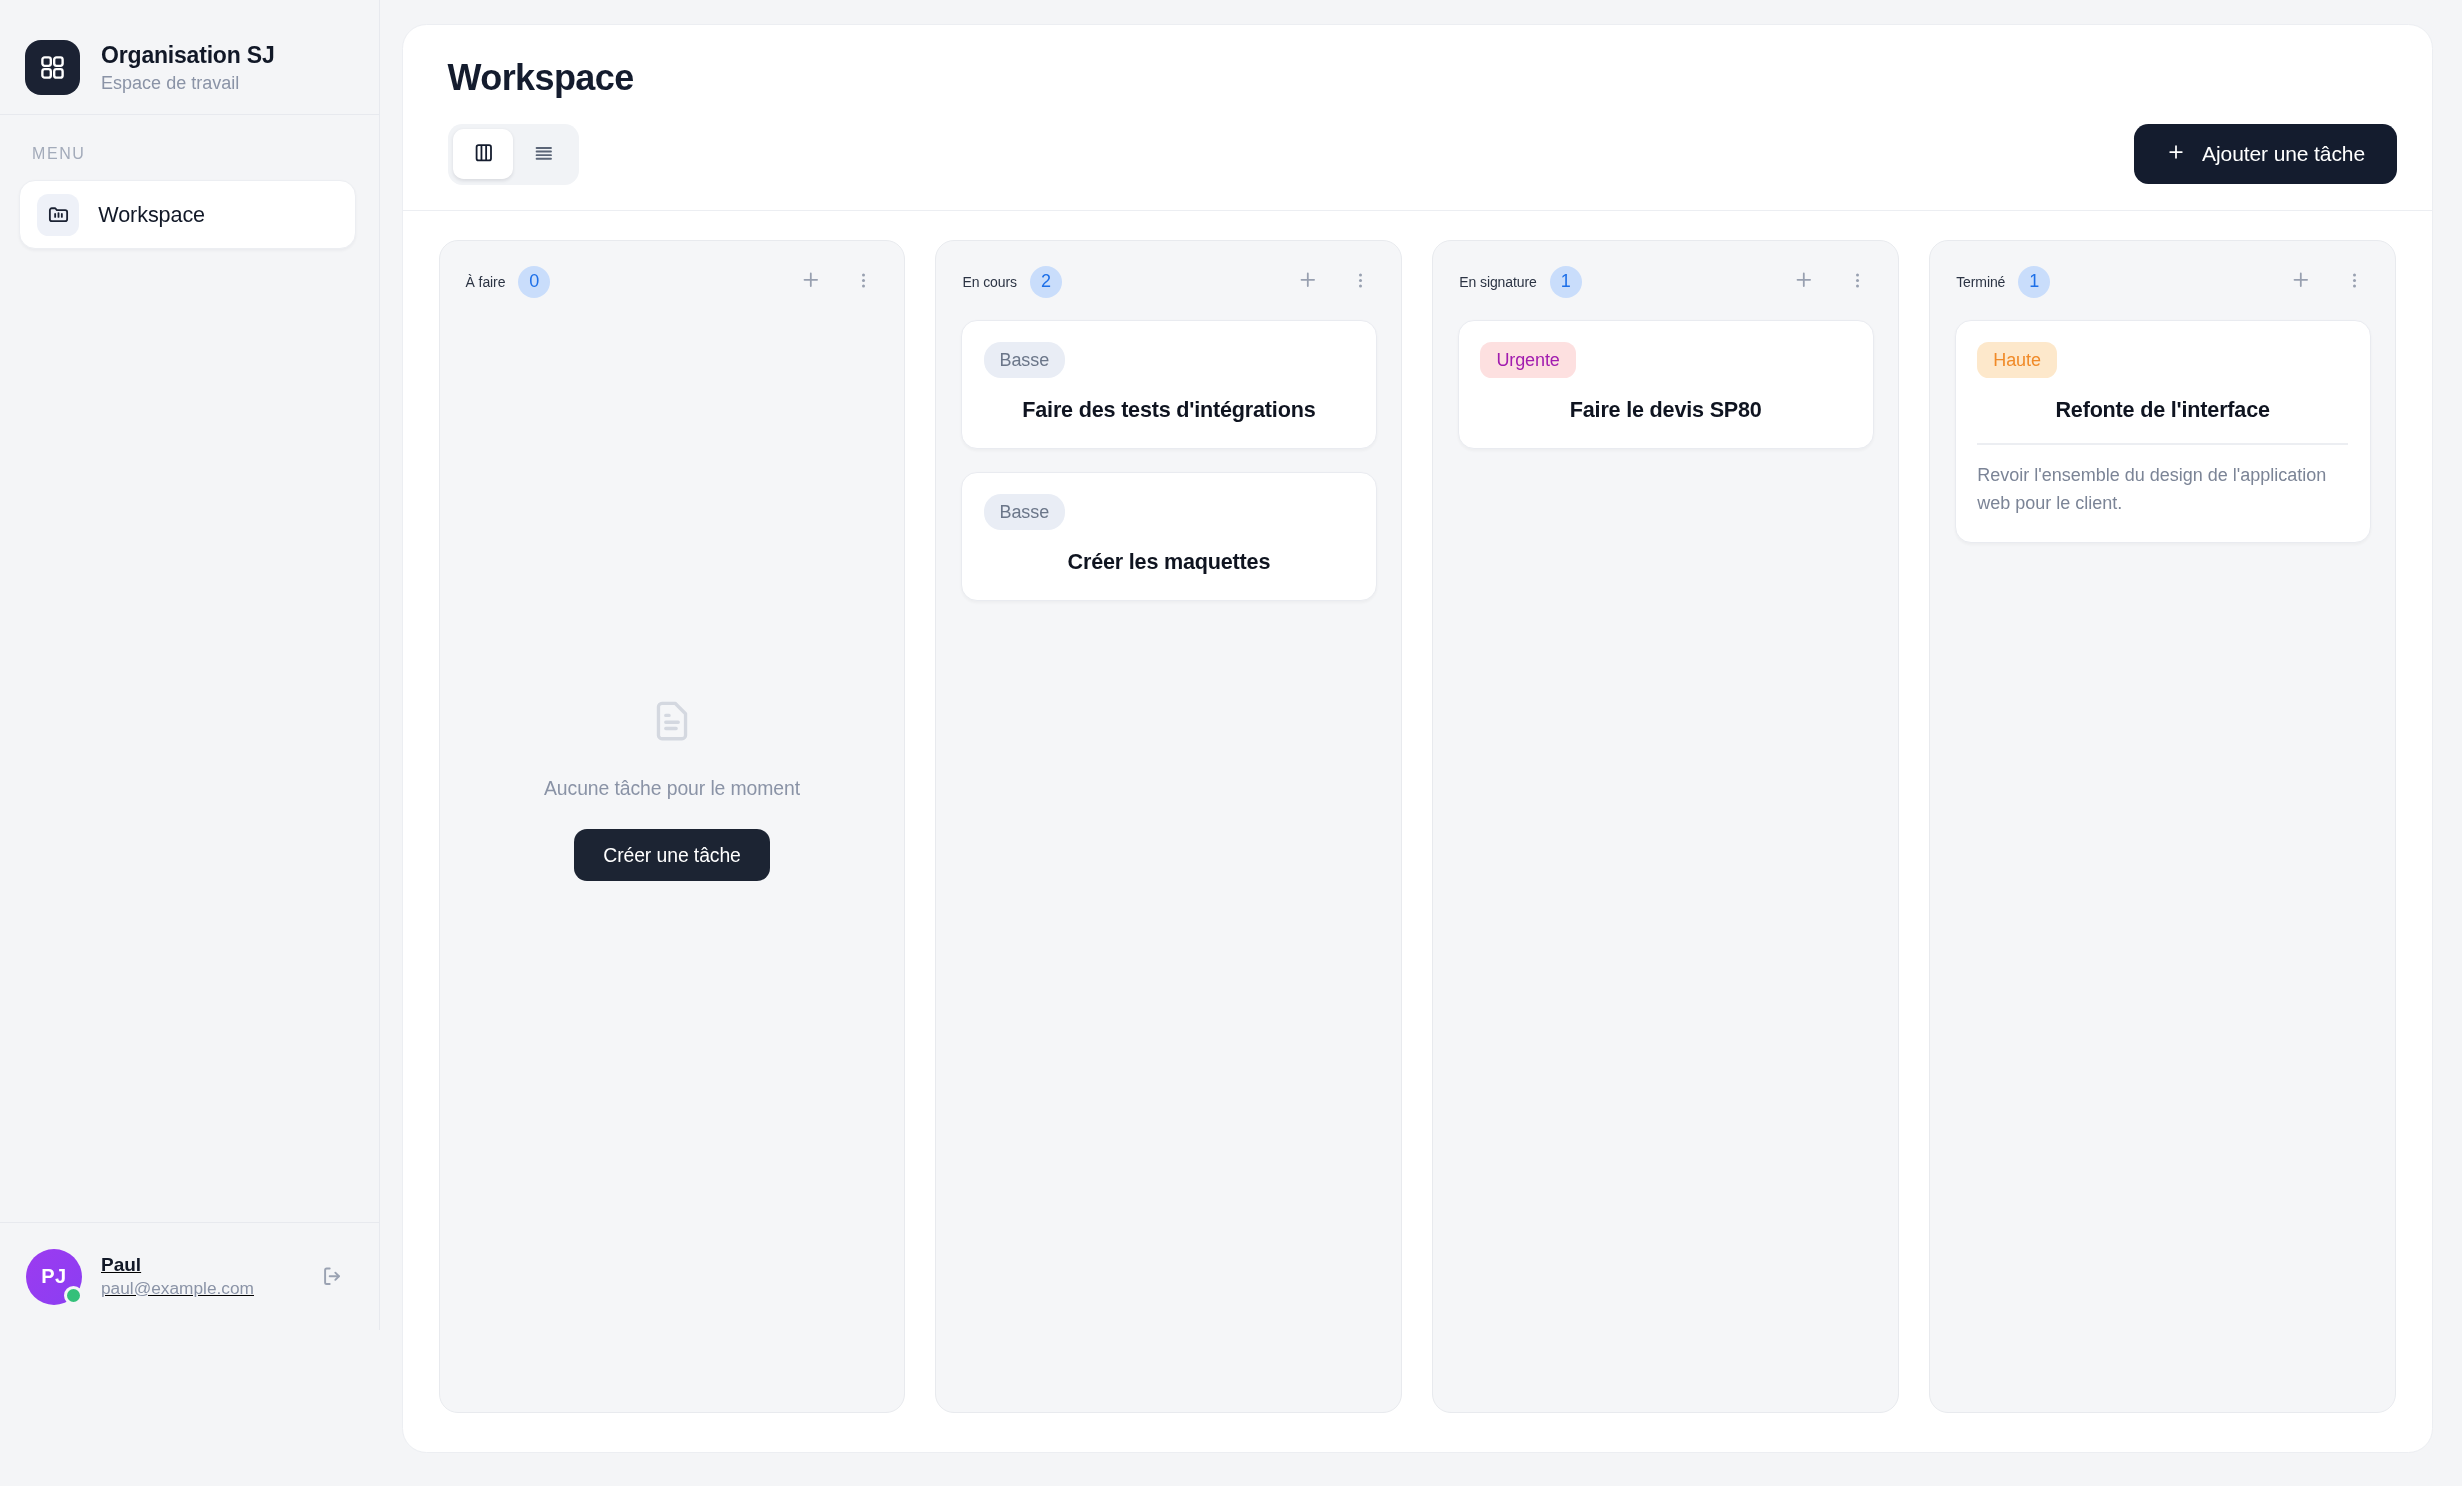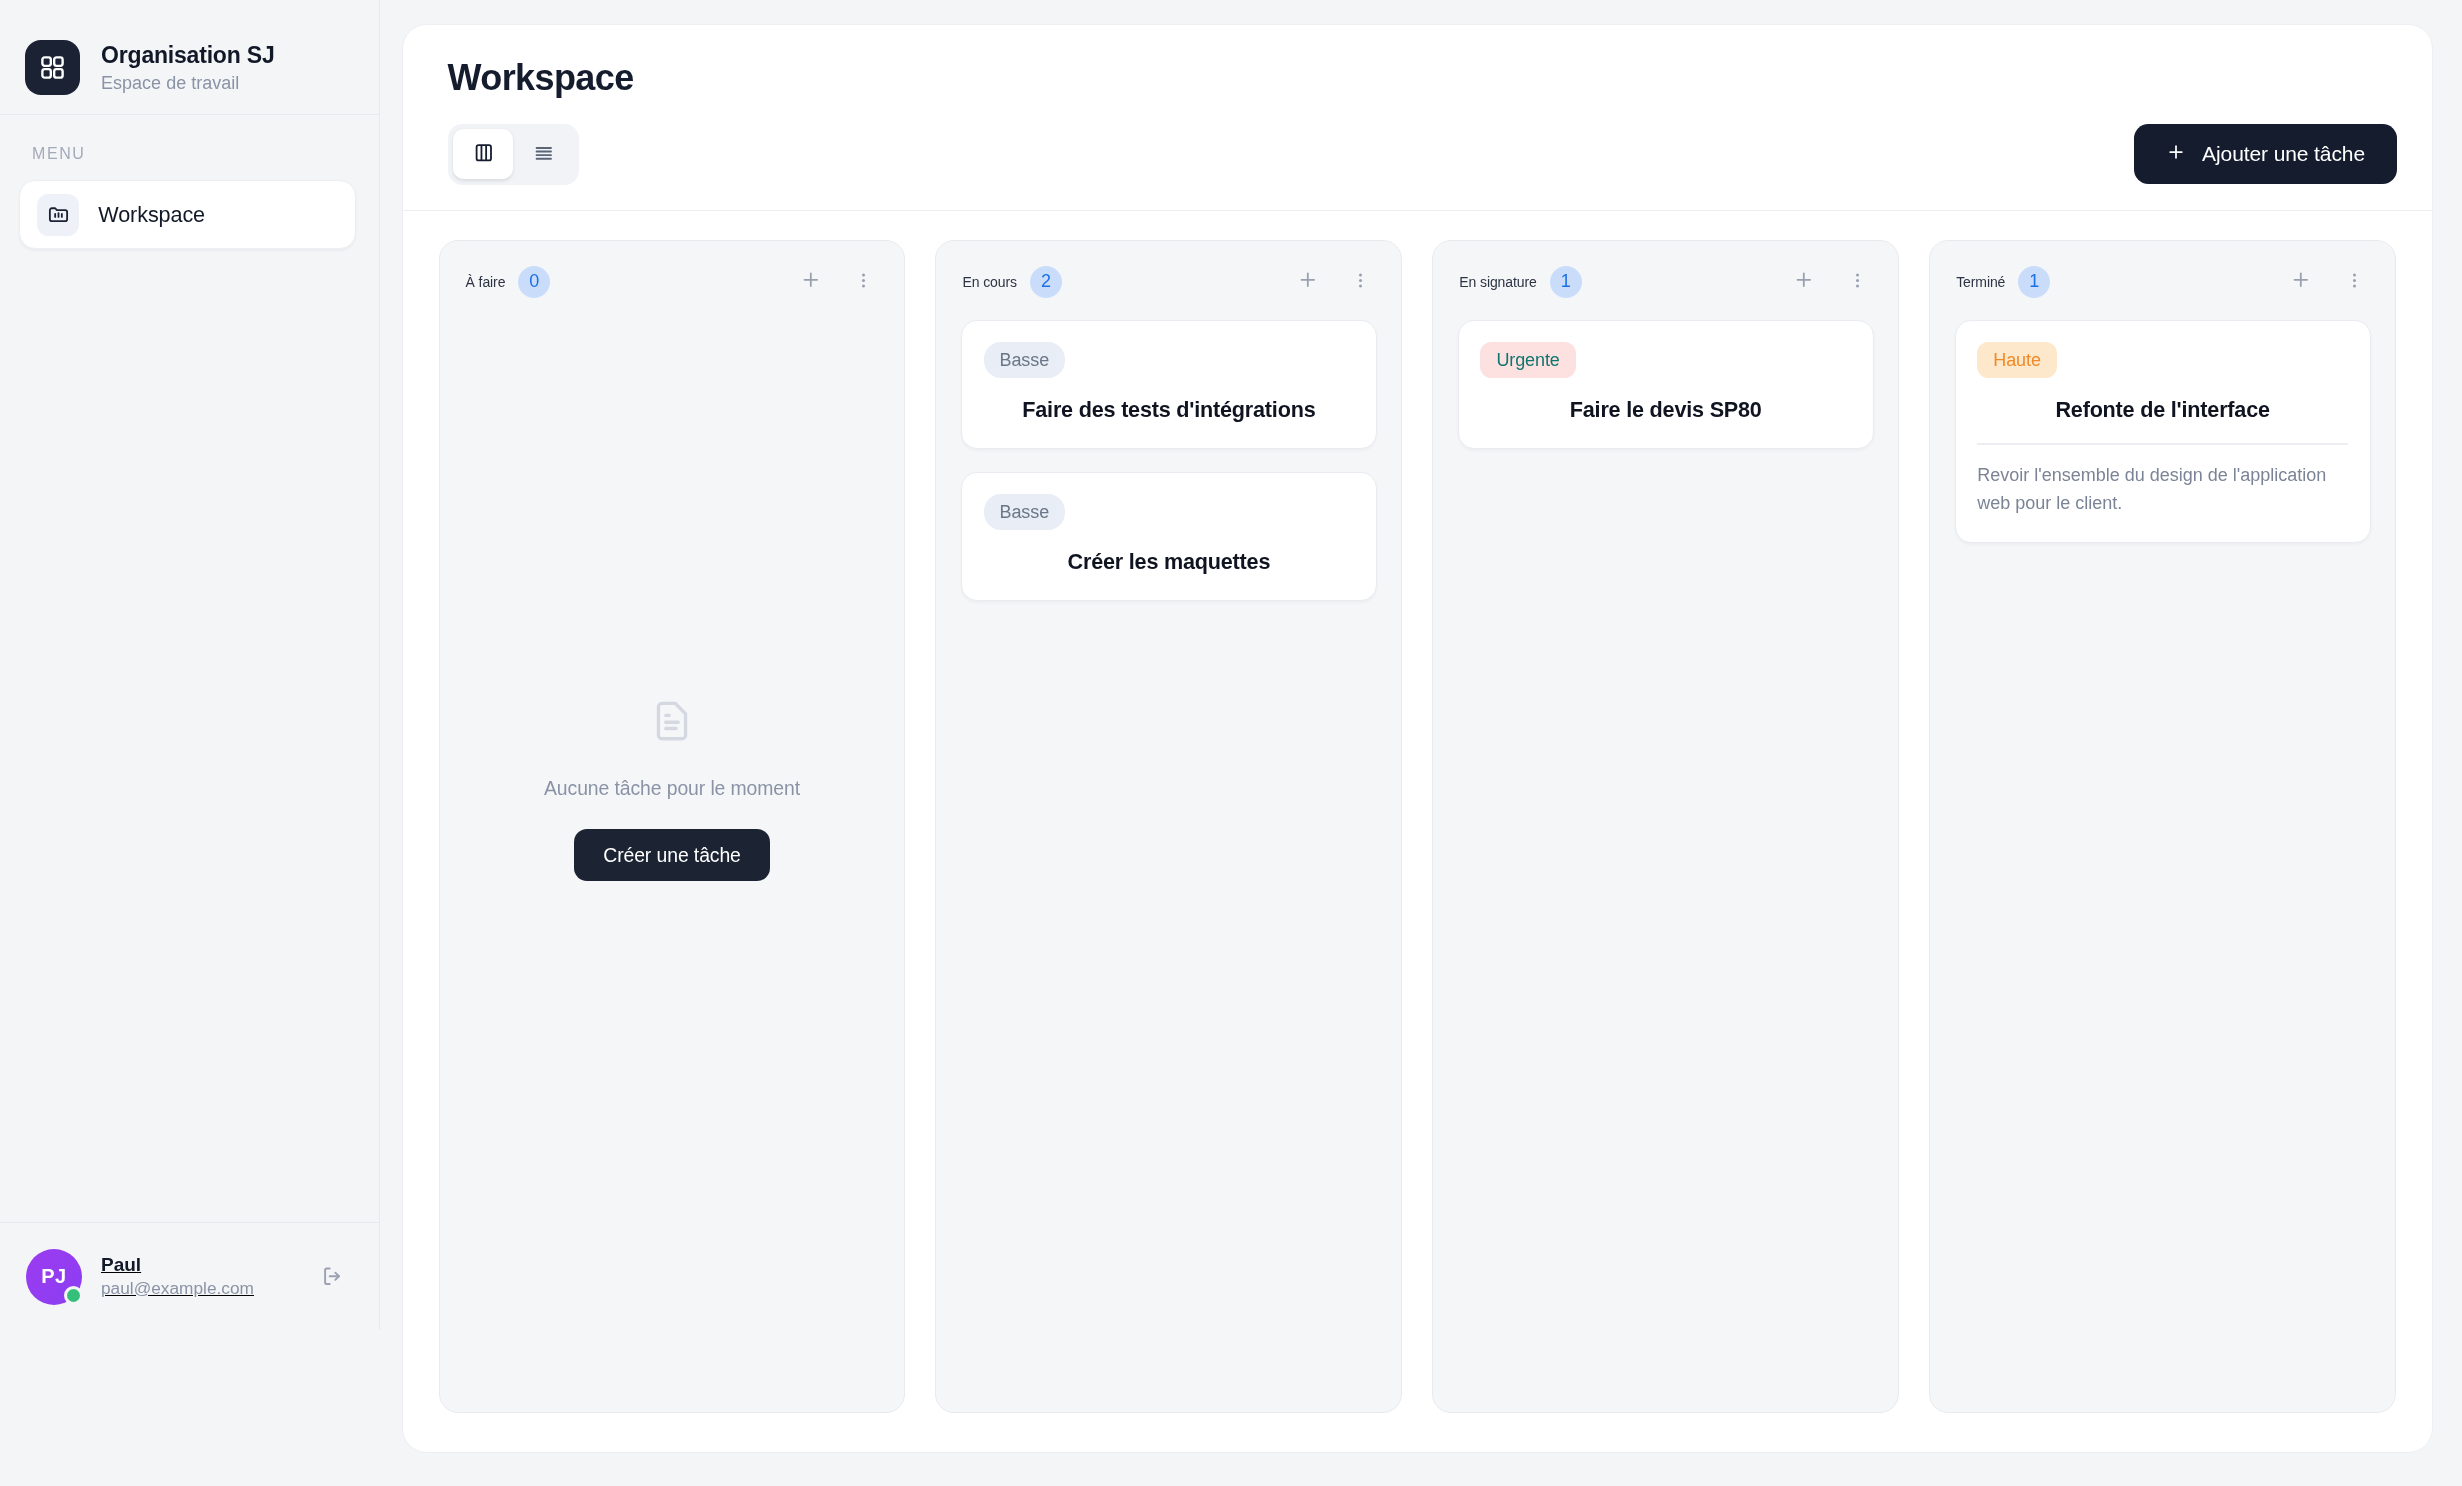--- a/index.html
+++ b/index.html
@@ -182,21 +182,21 @@
     box-shadow: 0 1.4px 2.9px rgba(16,24,40,.035);
     cursor: pointer;
     flex-shrink: 0;
   }
   .priority {
     display: inline-flex; align-items: center;
     height: 36px; padding: 0 16px; border-radius: 11.5px;
     font-size: 18px; letter-spacing: -0.1px;
   }
   .priority.basse   { background: #e9edf5; color: #6b7689; border-radius: 17px; }
-  .priority.urgente { background: #fde0e0; color: #0f766e; }
+  .priority.urgente { background: #fde0e0; color: #a21caf; }
   .priority.haute   { background: #fde8cb; color: #f08a28; }
   .task-title {
     margin-top: 19px;
     font-size: 21.6px; font-weight: bold; color: #0f1420; letter-spacing: -0.2px; text-align: center;
   }
   .task-sep { height: 1.4px; background: #eceef2; margin: 20px 0 17.3px 0; }
   .task-desc { font-size: 18px; line-height: 1.55; color: #7b8496; }
 
   
   .empty-state {

